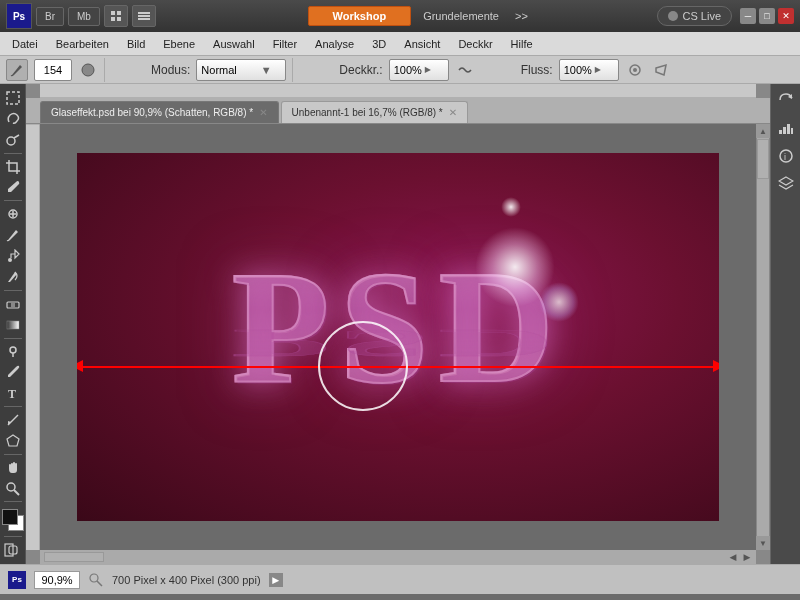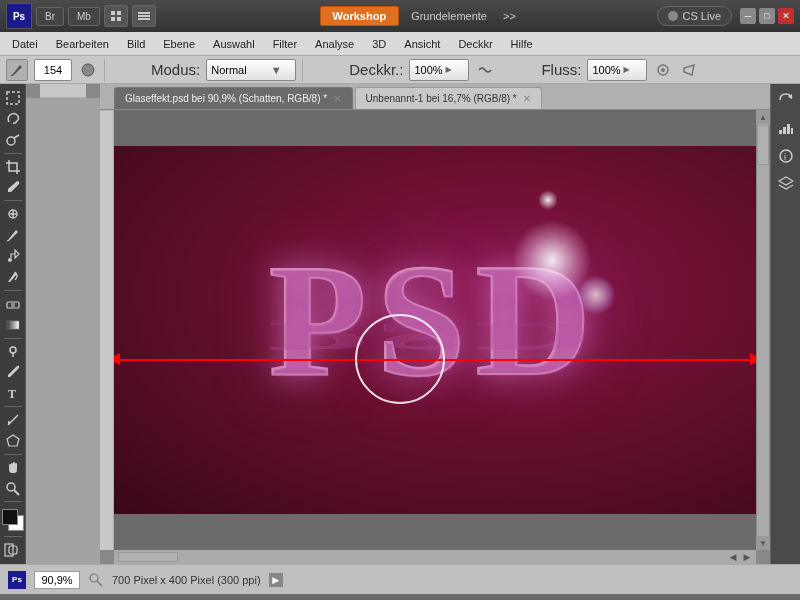--- a/index.html
+++ b/index.html
@@ -27,21 +27,21 @@
       padding: 3px 8px;
       font-size: 10px;
       color: #ccc;
       background: #444;
       border: 1px solid #666;
       cursor: pointer;
       border-radius: 2px;
     }
     .title-spacer { flex: 1; }
     .workspace-btn {
-      padding: 3px 12px;
+      padding: 3px 24px;
       font-size: 11px;
       color: #fff;
       background: #e07020;
       border: 1px solid #c05010;
       cursor: pointer;
       border-radius: 2px;
       font-weight: bold;
       margin-left: 26px;
     }
     .cs-live-btn {
@@ -99,21 +99,21 @@
     }
     .tool-icon-sm {
       width: 22px; height: 22px;
       background: #b0b0b0;
       border: 1px solid #888;
       border-radius: 2px;
       display: flex; align-items: center; justify-content: center;
       font-size: 12px;
       cursor: pointer;
     }
-    .options-label { font-size: 15px; color: #333; padding-left: 40px; }
+    .options-label { font-size: 12px; color: #333; padding-left: 40px; }
     .options-dropdown {
       height: 22px;
       border: 1px solid #888;
       background: linear-gradient(to bottom, #fff, #e0e0e0);
       padding: 0 4px;
       font-size: 11px;
       border-radius: 2px;
       display: flex; align-items: center; gap: 24px;
       cursor: pointer;
       min-width: 90px;
@@ -183,23 +183,23 @@
     .color-bg {
       width: 16px; height: 16px;
       background: #fff;
       border: 1px solid #888;
       position: absolute; top: 6px; left: 6px;
     }
 
     
     #canvas-area {
       flex: 1;
-      background: #a3a3a3;
-      display: flex;
-      flex-direction: row;
+      background: #5eead4;
+      display: flex;
+      flex-direction: column;
       overflow: hidden;
     }
 
     
     #doc-tabs {
       height: 26px;
       background: #b0b0b0;
       display: flex;
       align-items: flex-end;
       border-bottom: 1px solid #888;

